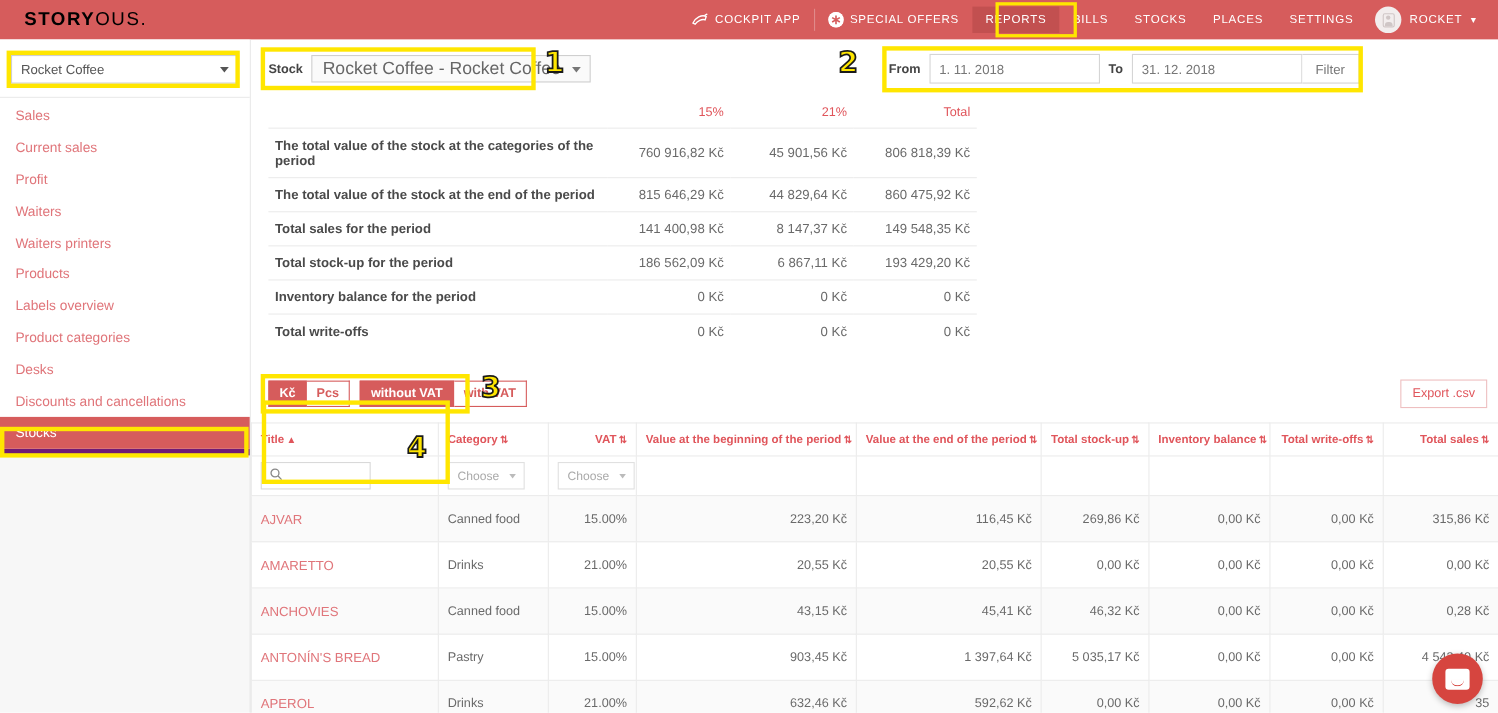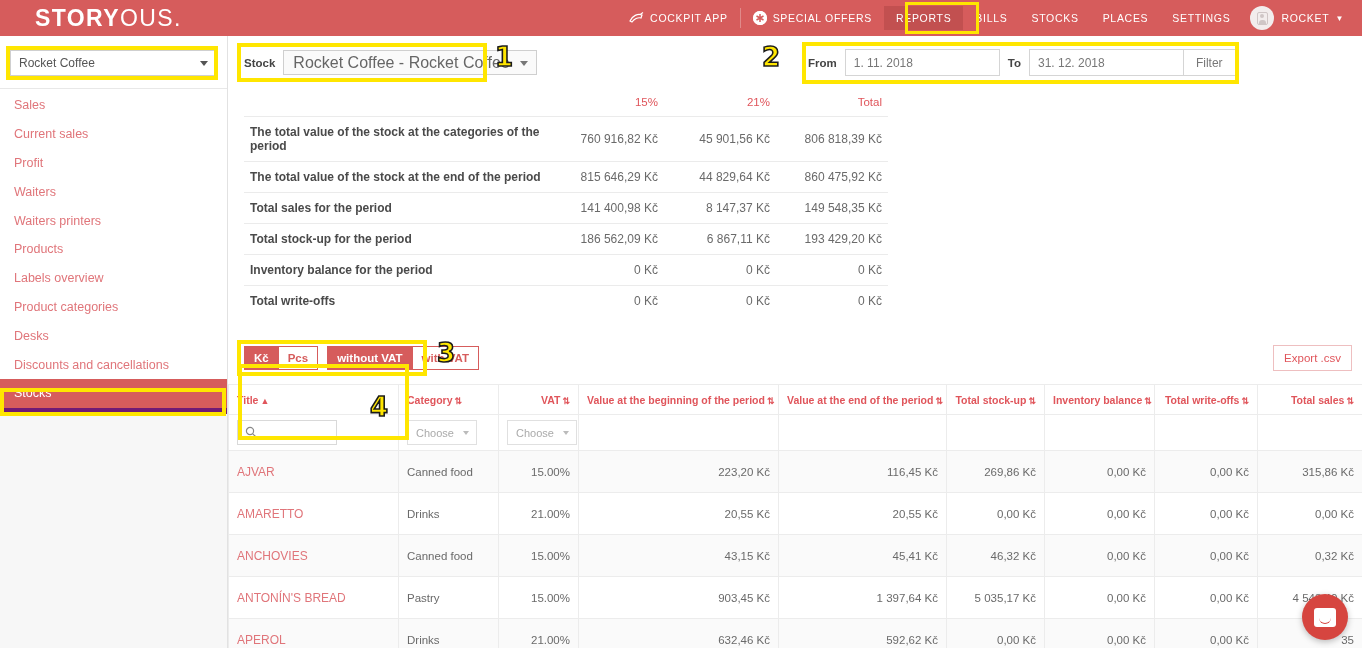--- a/index.html
+++ b/index.html
@@ -11,21 +11,21 @@
   }
   .app { position: relative; width: 1362px; height: 648px; }
 
   
   .topbar {
     position: absolute; left: 0; top: 0; width: 1362px; height: 36px;
     background: #d65c5c;
     display: flex; align-items: center;
   }
   .brand {
-    margin-left: 35px; color: #ffffff; font-size: 23px; letter-spacing: 1.4px;
+    margin-left: 22px; color: #000000; font-size: 17px; letter-spacing: 1.4px;
   }
   .brand b { font-weight: 700; }
   .brand span.light { font-weight: 300; }
   .topnav {
     margin-left: auto; display: flex; align-items: center; height: 36px;
     padding-right: 6px;
   }
   .navitem {
     color: #ffffff; font-size: 10.5px; letter-spacing: .7px;
     padding: 0 12px; height: 24px; display: flex; align-items: center;
@@ -541,21 +541,21 @@
         </tr>
         <tr class="alt">
           <td class="name">ANCHOVIES</td>
           <td class="cat">Canned food</td>
           <td>15.00%</td>
           <td>43,15 Kč</td>
           <td>45,41 Kč</td>
           <td>46,32 Kč</td>
           <td>0,00 Kč</td>
           <td>0,00 Kč</td>
-          <td>0,32 Kč</td>
+          <td>0,28 Kč</td>
         </tr>
         <tr>
           <td class="name">ANTONÍN'S BREAD</td>
           <td class="cat">Pastry</td>
           <td>15.00%</td>
           <td>903,45 Kč</td>
           <td>1 397,64 Kč</td>
           <td>5 035,17 Kč</td>
           <td>0,00 Kč</td>
           <td>0,00 Kč</td>

